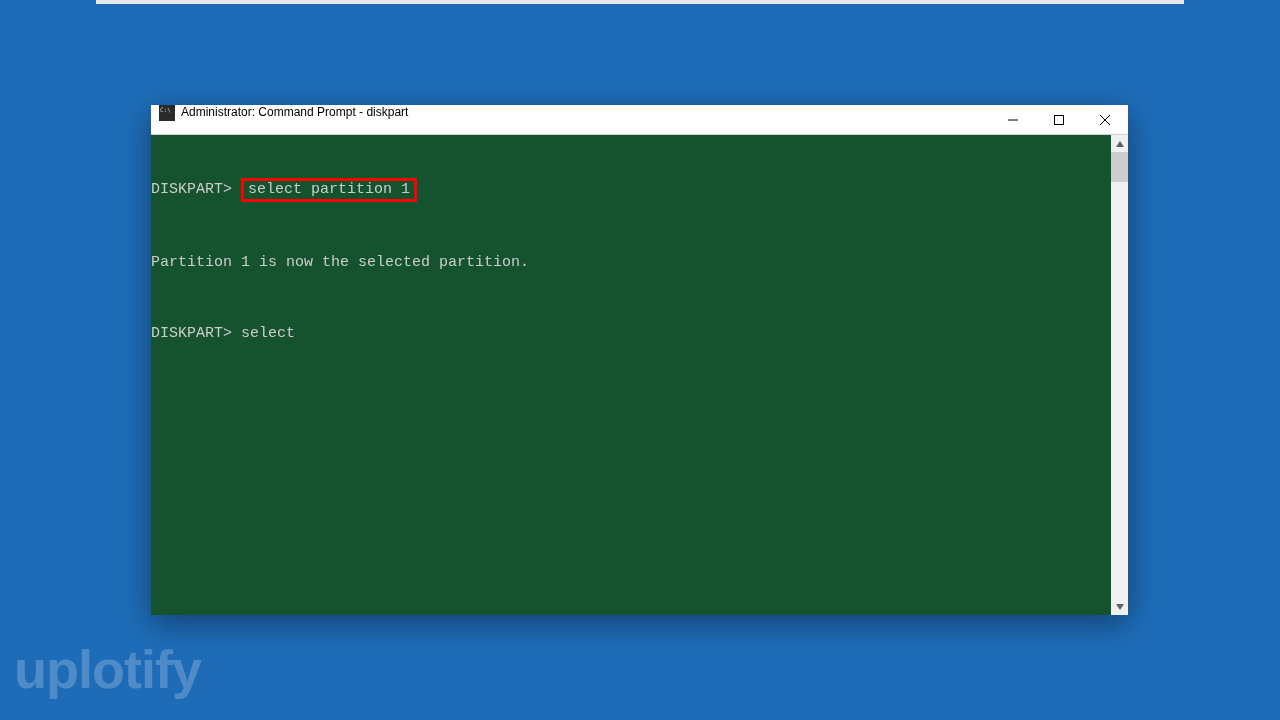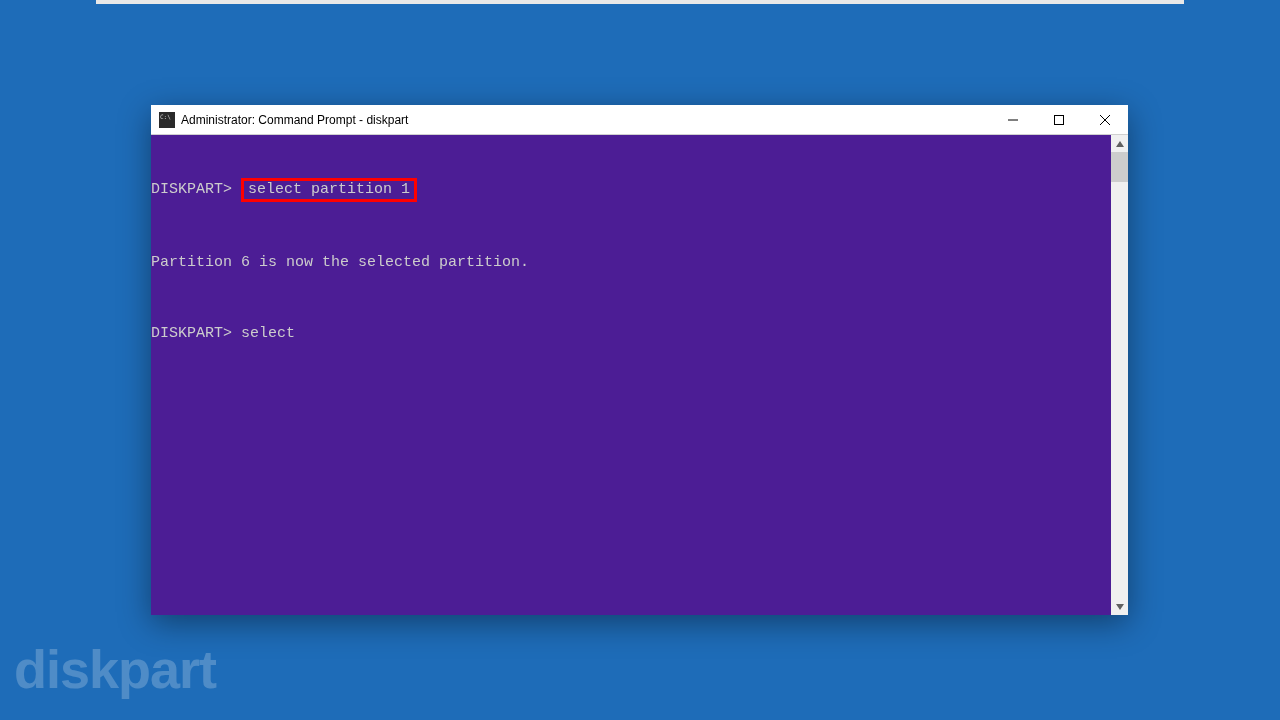--- a/index.html
+++ b/index.html
@@ -31,21 +31,20 @@
       height: 510px;
       background: #ffffff;
       box-shadow: 0 8px 30px rgba(0,0,0,0.4);
       display: flex;
       flex-direction: column;
     }
     .titlebar {
       height: 30px;
       background: #ffffff;
       display: flex;
-      align-items: center;
       border-bottom: 1px solid #d0d0d0;
     }
     .titlebar-icon {
       width: 16px;
       height: 16px;
       margin-left: 8px;
       margin-right: 6px;
       background: #2a2a2a;
       position: relative;
       display: flex;
@@ -77,21 +76,21 @@
       align-items: center;
       justify-content: center;
       color: #000000;
     }
     .titlebar-btn svg {
       width: 10px;
       height: 10px;
     }
     .console {
       flex: 1;
-      background: #4c1d95;
+      background: #14532d;
       position: relative;
       display: flex;
     }
     .console-content {
       flex: 1;
       padding: 4px 0 0 0;
       font-family: Consolas, "Courier New", monospace;
       font-size: 15px;
       line-height: 1.3;
       color: #cccccc;
@@ -171,34 +170,34 @@
         <svg viewBox="0 0 10 10">
             <line x1="0" y1="0" x2="10" y2="10" stroke="black" stroke-width="1"></line>
             <line x1="10" y1="0" x2="0" y2="10" stroke="black" stroke-width="1"></line>
           </svg>
       </div>
     </div>
   </div>
   <div class="console">
     <div class="console-content">
       <div class="console-line"><span class="prompt">DISKPART&gt;</span> <span class="highlighted">select partition 1</span></div>
-      <div class="console-line">Partition 6 is now the selected partition.</div>
+      <div class="console-line">Partition 1 is now the selected partition.</div>
       <div class="console-line"><span class="prompt">DISKPART&gt;</span> <span>select</span></div>
     </div>
     <div class="scrollbar">
       <div class="scroll-btn">
         <svg width="8" height="6" viewBox="0 0 8 6">
             <polygon points="4,0 8,6 0,6" fill="#606060"></polygon>
           </svg>
       </div>
       <div class="scroll-track">
         <div class="scroll-thumb"></div>
       </div>
       <div class="scroll-btn">
         <svg width="8" height="6" viewBox="0 0 8 6">
             <polygon points="4,6 8,0 0,0" fill="#606060"></polygon>
           </svg>
       </div>
     </div>
   </div>
 </div>
 
-<div class="watermark">diskpart</div>
+<div class="watermark">uplotify</div>
 
 </body></html>

